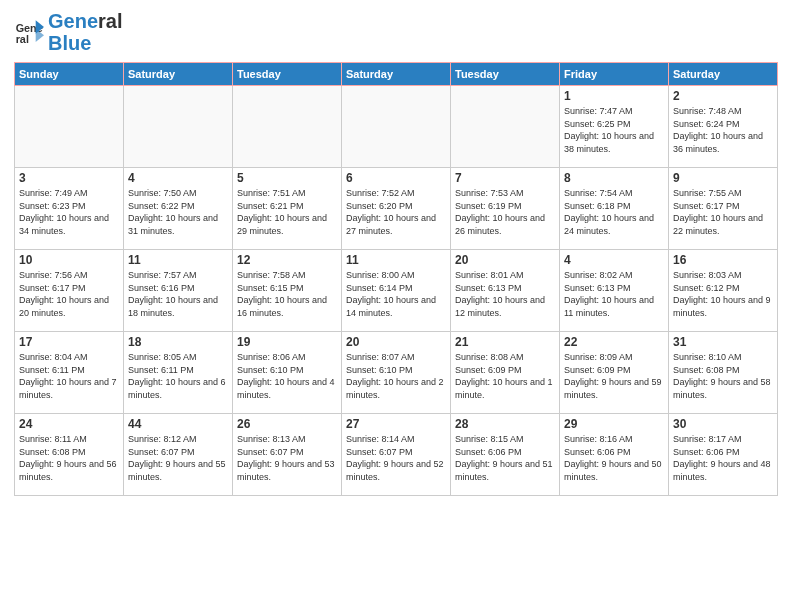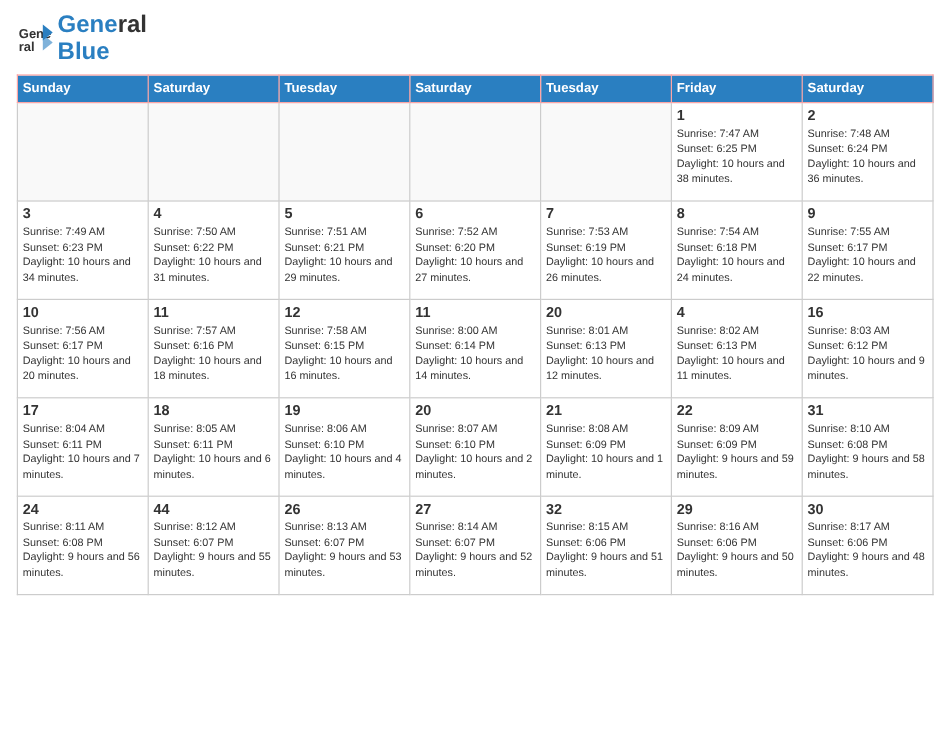--- a/index.html
+++ b/index.html
@@ -241,21 +241,21 @@
           </td>
           <td>
             <span class="day-num">26</span>
             <div class="day-info">Sunrise: 8:13 AM<br>Sunset: 6:07 PM<br>Daylight: 9 hours and 53 minutes.</div>
           </td>
           <td>
             <span class="day-num">27</span>
             <div class="day-info">Sunrise: 8:14 AM<br>Sunset: 6:07 PM<br>Daylight: 9 hours and 52 minutes.</div>
           </td>
           <td>
-            <span class="day-num">32</span>
+            <span class="day-num">28</span>
             <div class="day-info">Sunrise: 8:15 AM<br>Sunset: 6:06 PM<br>Daylight: 9 hours and 51 minutes.</div>
           </td>
           <td>
             <span class="day-num">29</span>
             <div class="day-info">Sunrise: 8:16 AM<br>Sunset: 6:06 PM<br>Daylight: 9 hours and 50 minutes.</div>
           </td>
           <td>
             <span class="day-num">30</span>
             <div class="day-info">Sunrise: 8:17 AM<br>Sunset: 6:06 PM<br>Daylight: 9 hours and 48 minutes.</div>
           </td>

